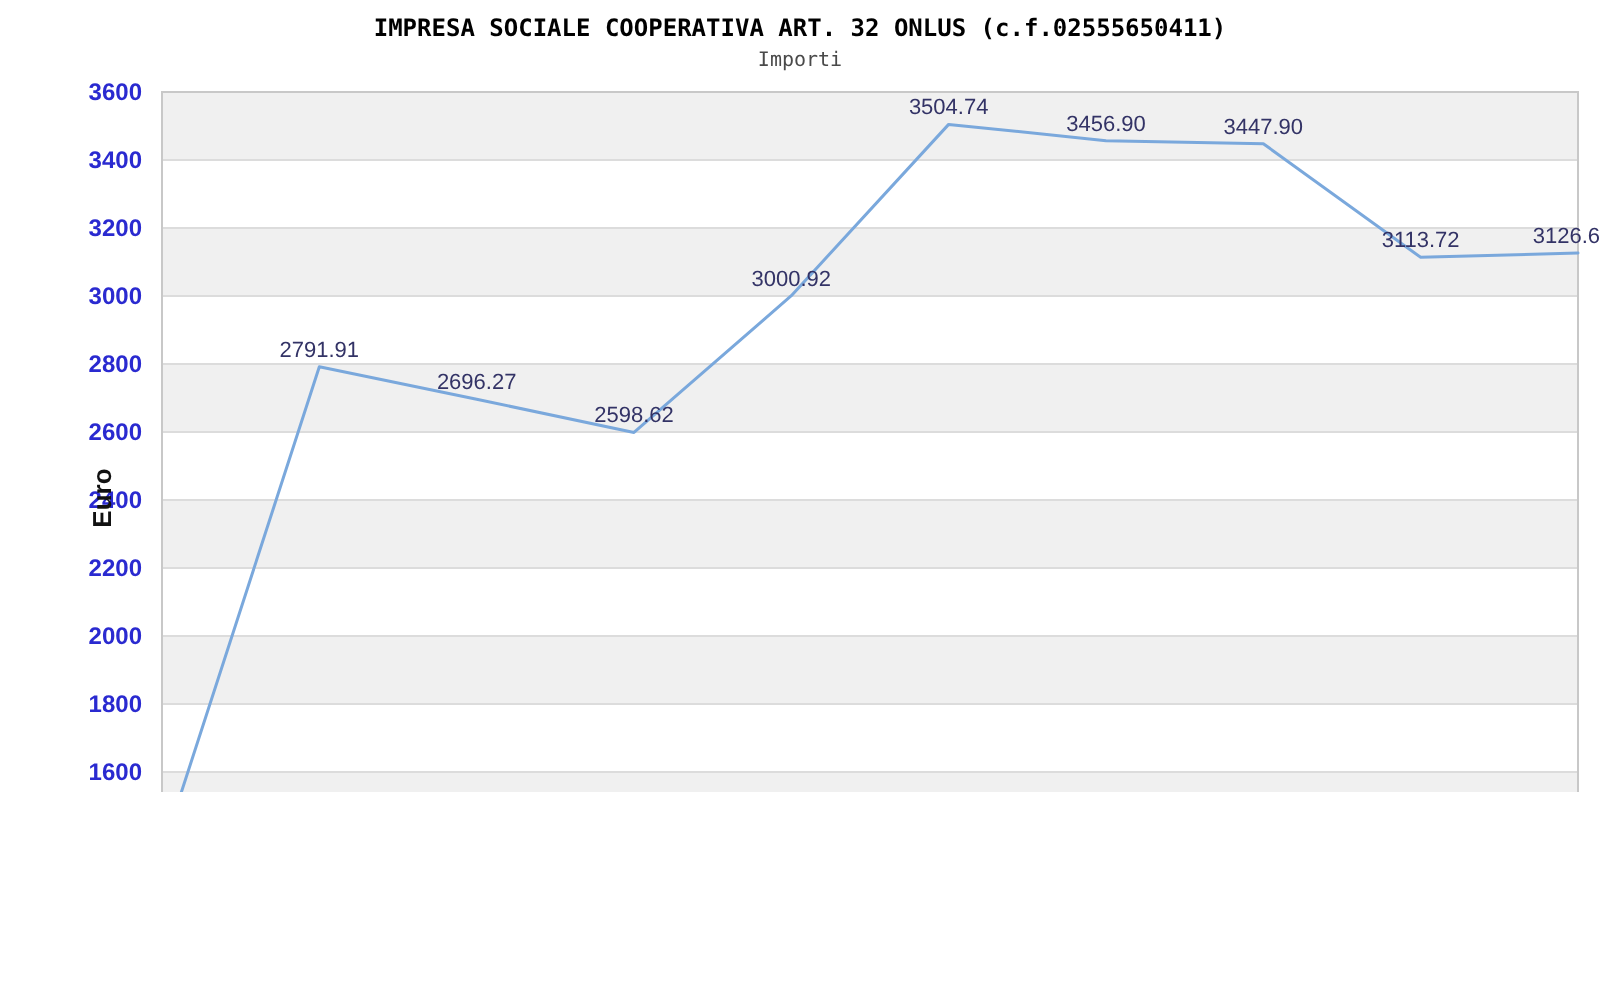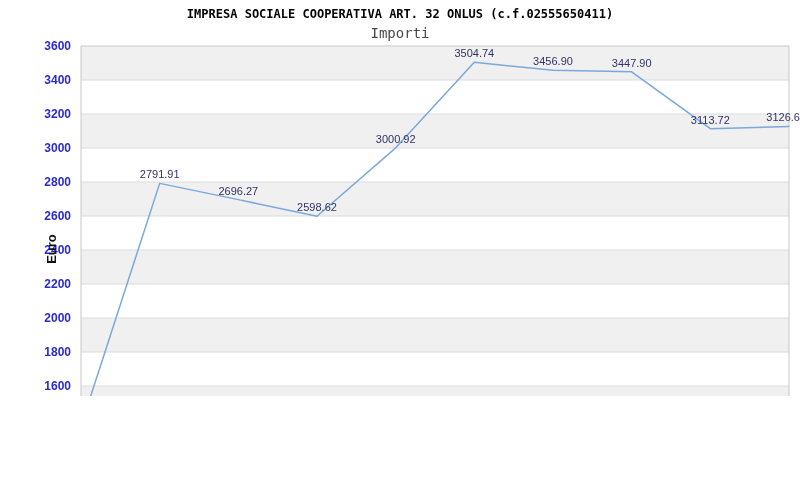--- a/index.html
+++ b/index.html
@@ -7,21 +7,21 @@
     position:relative;width:800px;height:396px;background:#ffffff;
     font-family:"Liberation Sans",sans-serif;overflow:hidden;
   }
   .chart-title{
     position:absolute;top:7px;left:0;width:100%;text-align:center;
     font-family:"DejaVu Sans Mono",monospace;font-size:12px;font-weight:bold;
     color:var(--title,#000);letter-spacing:0px;white-space:pre;
   }
   .chart-subtitle{
     position:absolute;top:25px;left:0;width:100%;text-align:center;
-    font-family:"DejaVu Sans Mono",monospace;font-size:14px;
+    font-family:"DejaVu Sans Mono",monospace;font-size:10px;
     color:var(--subtitle,#4a4a4a);
   }
   .y-axis-title{
     position:absolute;left:51px;top:249px;
     transform:translate(-50%,-50%) rotate(-90deg);
     font-size:13px;font-weight:bold;color:var(--axis_title,#111);
   }
   .x-axis-title{
     position:absolute;right:10px;top:508px;
     font-size:13px;font-weight:bold;color:var(--axis_title,#111);

